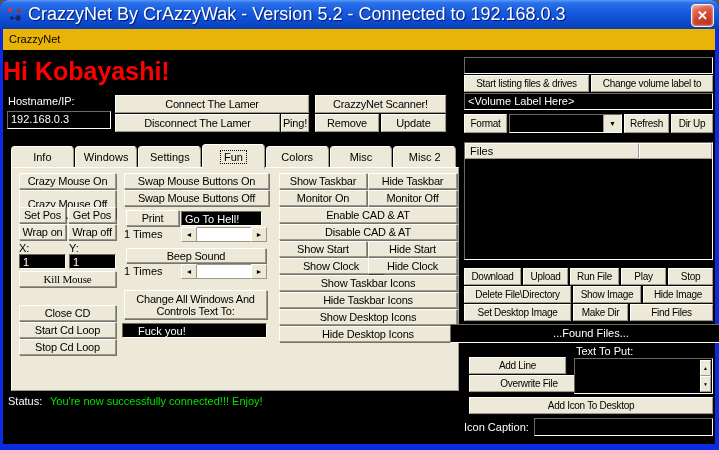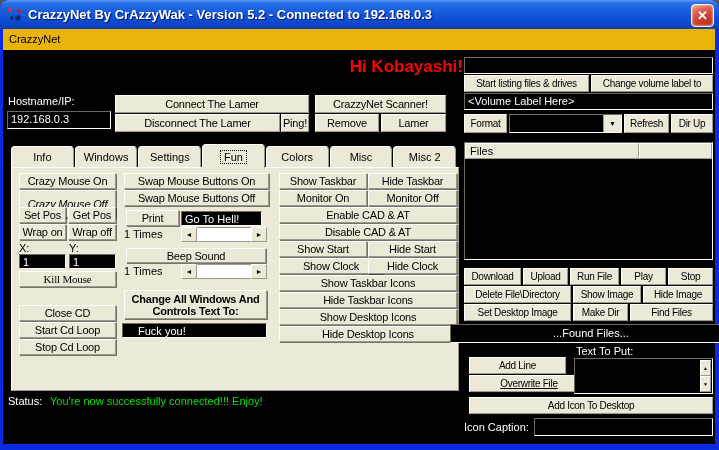--- a/index.html
+++ b/index.html
@@ -9,41 +9,41 @@
   .titlebar{position:absolute;left:0;top:0;width:719px;height:29px;
     background:linear-gradient(180deg,#5b9af7 0%,#2a70ea 10%,#1a5fdf 35%,#0c4ad0 75%,#0640b4 100%);
     border-radius:8px 8px 0 0;}
   .app-icon{position:absolute;left:7px;top:7px;width:16px;height:16px;
     background:
       radial-gradient(circle at 3px 3px,#e83020 0 2px,transparent 2px),
       radial-gradient(circle at 12px 4px,#c02418 0 1.5px,transparent 2px),
       radial-gradient(circle at 5px 11px,#13286e 0 2px,transparent 2px),
       radial-gradient(circle at 11px 11px,#13286e 0 2.5px,transparent 3px);}
   .title-text{position:absolute;left:28px;top:0;height:41px;line-height:29px;color:#fff;
-    font-weight:bold;font-size:13px;text-shadow:1px 1px 1px #00156e;white-space:nowrap;}
+    font-weight:normal;font-size:18px;text-shadow:1px 1px 1px #00156e;white-space:nowrap;}
   .close-btn{position:absolute;right:5px;top:4px;width:21px;height:21px;border-radius:4px;
     background:linear-gradient(160deg,#f3a493 0%,#e06a54 25%,#d04530 55%,#b22a18 100%);
     border:1px solid #f6f4ef;color:#fff;font-weight:bold;font-size:13px;
     display:flex;align-items:center;justify-content:center;box-shadow:inset 0 0 3px #ffd9cf;}
   .menubar{position:absolute;left:3px;top:29px;width:712px;height:21px;background:#eab308;}
   .menu-item{display:inline-block;padding:0 6px;line-height:21px;}
   .client{position:absolute;left:3px;top:50px;width:712px;height:394px;background:#000;}
   .btn{position:absolute;box-sizing:border-box;background:#ece9d8;
     border:1px solid;border-color:#ffffff #9b978a #9b978a #ffffff;
     box-shadow:1px 1px 0 rgba(20,20,20,.55);
     display:flex;align-items:center;justify-content:center;text-align:center;
     font-size:11px;letter-spacing:-.2px;line-height:12px;white-space:nowrap;cursor:default;}
   .btn.wrap{white-space:normal;}
   .field{position:absolute;box-sizing:border-box;background:#000;color:#fff;
     border:1px solid;border-color:#6e6b5e #fdfcf6 #fdfcf6 #6e6b5e;
     font-size:11px;padding:1px 3px;line-height:13px;white-space:nowrap;overflow:hidden;}
   .lbl-w{position:absolute;color:#fff;font-size:11px;white-space:nowrap;}
   .lbl-b{position:absolute;color:#000;font-size:11px;white-space:nowrap;}
-  .greeting{position:absolute;left:0;top:7px;width:460px;text-align:right;
-    color:#ff0000;font-size:17px;font-weight:bold;letter-spacing:0;}
+  .greeting{position:absolute;left:0;top:7px;width:460px;text-align:left;
+    color:#ff0000;font-size:25px;font-weight:bold;letter-spacing:0;}
   
   .tabstrip{position:absolute;left:8px;top:96px;width:446px;height:21px;display:flex;}
   .tab{flex:1;margin-right:1px;background:#ece9d8;border:1px solid;
     border-color:#ffffff #9b978a #ece9d8 #ffffff;border-radius:4px 4px 0 0;
     display:flex;align-items:center;justify-content:center;font-size:11px;}
   .tab.active{position:relative;top:-2px;height:23px;z-index:2;font-weight:normal;}
   .tab.active .focus-ring{outline:1px dotted #000;padding:0 3px;}
   .panel{position:absolute;left:8px;top:117px;width:446px;height:222px;background:#ece9d8;
     border:1px solid;border-color:#ffffff #9b978a #9b978a #ffffff;}
   
@@ -91,21 +91,21 @@
 
     <div class="greeting">Hi Kobayashi!</div>
 
     <div class="lbl-w" style="left:5px;top:45px;">Hostname/IP:</div>
     <div class="field" style="left:4px;top:61px;width:104px;height:18px;">192.168.0.3</div>
     <div class="btn" style="left:112px;top:45px;width:194px;height:18px;">Connect The Lamer</div>
     <div class="btn" style="left:112px;top:64px;width:165px;height:18px;">Disconnect The Lamer</div>
     <div class="btn" style="left:278px;top:64px;width:28px;height:18px;">Ping!</div>
     <div class="btn" style="left:312px;top:45px;width:131px;height:18px;">CrazzyNet Scanner!</div>
     <div class="btn" style="left:312px;top:64px;width:64px;height:18px;">Remove</div>
-    <div class="btn" style="left:378px;top:64px;width:65px;height:18px;">Lamer</div>
+    <div class="btn" style="left:378px;top:64px;width:65px;height:18px;">Update</div>
 
     <div class="tabstrip">
       <div class="tab">
           <span>Info</span>
         </div>
       <div class="tab">
           <span>Windows</span>
         </div>
       <div class="tab">
           <span>Settings</span>
@@ -120,21 +120,21 @@
           <span>Misc</span>
         </div>
       <div class="tab">
           <span>Misc 2</span>
         </div>
     </div>
 
     <div class="panel">
 
       <div class="btn" style="left:7px;top:5px;width:97px;height:16px;">Crazy Mouse On</div>
-      <div class="btn" style="left:7px;top:22px;width:97px;height:28px;font-style:italic;">Crazy Mouse Off</div>
+      <div class="btn" style="left:7px;top:22px;width:97px;height:28px;">Crazy Mouse Off</div>
       <div class="btn" style="left:7px;top:39px;width:47px;height:16px;">Set Pos</div>
       <div class="btn" style="left:56px;top:39px;width:48px;height:16px;">Get Pos</div>
       <div class="btn" style="left:7px;top:56px;width:47px;height:16px;">Wrap on</div>
       <div class="btn" style="left:56px;top:56px;width:48px;height:16px;">Wrap off</div>
       <div class="lbl-b" style="left:7px;top:74px;">X:</div>
       <div class="lbl-b" style="left:57px;top:74px;">Y:</div>
       <div class="field" style="left:7px;top:86px;width:47px;height:15px;">1</div>
       <div class="field" style="left:57px;top:86px;width:47px;height:15px;">1</div>
       <div class="btn" style="left:7px;top:103px;width:97px;height:16px;font-family:Liberation Serif, serif;">Kill Mouse</div>
       <div class="btn" style="left:7px;top:137px;width:97px;height:16px;">Close CD</div>
@@ -151,21 +151,21 @@
         <div class="track"></div>
         <div class="arrow">►</div>
       </div>
       <div class="btn" style="left:114px;top:80px;width:140px;height:15px;">Beep Sound</div>
       <div class="lbl-b" style="left:112px;top:97px;">1 Times</div>
       <div class="sb" style="left:169px;top:96px;width:86px;height:15px;">
         <div class="arrow">◄</div>
         <div class="track"></div>
         <div class="arrow">►</div>
       </div>
-      <div class="btn wrap" style="left:112px;top:122px;width:143px;height:29px;font-weight:bold;">Change All Windows And Controls Text To:</div>
+      <div class="btn wrap" style="left:112px;top:122px;width:143px;height:29px;">Change All Windows And Controls Text To:</div>
       <div class="field" style="left:110px;top:155px;width:145px;height:15px;padding-left:15px;">Fuck you!</div>
 
       <div class="btn" style="left:267px;top:5px;width:88px;height:16px;">Show Taskbar</div>
       <div class="btn" style="left:356px;top:5px;width:89px;height:16px;">Hide Taskbar</div>
       <div class="btn" style="left:267px;top:22px;width:88px;height:16px;">Monitor On</div>
       <div class="btn" style="left:356px;top:22px;width:89px;height:16px;">Monitor Off</div>
       <div class="btn" style="left:267px;top:39px;width:178px;height:16px;">Enable CAD &amp; AT</div>
       <div class="btn" style="left:267px;top:56px;width:178px;height:16px;">Disable CAD &amp; AT</div>
       <div class="btn" style="left:267px;top:73px;width:88px;height:16px;">Show Start</div>
       <div class="btn" style="left:356px;top:73px;width:89px;height:16px;">Hide Start</div>
@@ -213,21 +213,21 @@
       <div class="btn" style="left:570px;top:254px;width:55px;height:17px;">Make Dir</div>
       <div class="btn" style="left:627px;top:254px;width:83px;height:17px;">Find Files</div>
 
       <div class="combo" style="left:447px;top:274px;width:300px;height:19px;">
         <div class="val" style="text-align:center;">...Found Files...</div>
         <div class="drop">▼</div>
       </div>
 
       <div class="lbl-w" style="left:573px;top:295px;">Text To Put:</div>
       <div class="btn" style="left:466px;top:307px;width:97px;height:17px;">Add Line</div>
-      <div class="btn" style="left:466px;top:325px;width:120px;height:17px;text-decoration:underline;">Overwrite File</div>
+      <div class="btn" style="left:466px;top:325px;width:120px;height:17px;">Overwrite File</div>
       <div class="field" style="left:571px;top:308px;width:139px;height:36px;"></div>
       <div class="spinner" style="left:697px;top:310px;width:11px;height:32px;">
         <div class="sp">▲</div>
         <div class="sp">▼</div>
       </div>
 
       <div class="btn" style="left:466px;top:347px;width:244px;height:17px;">Add Icon To Desktop</div>
       <div class="lbl-w" style="left:461px;top:371px;">Icon Caption:</div>
       <div class="field" style="left:531px;top:368px;width:179px;height:18px;"></div>
     </div>

